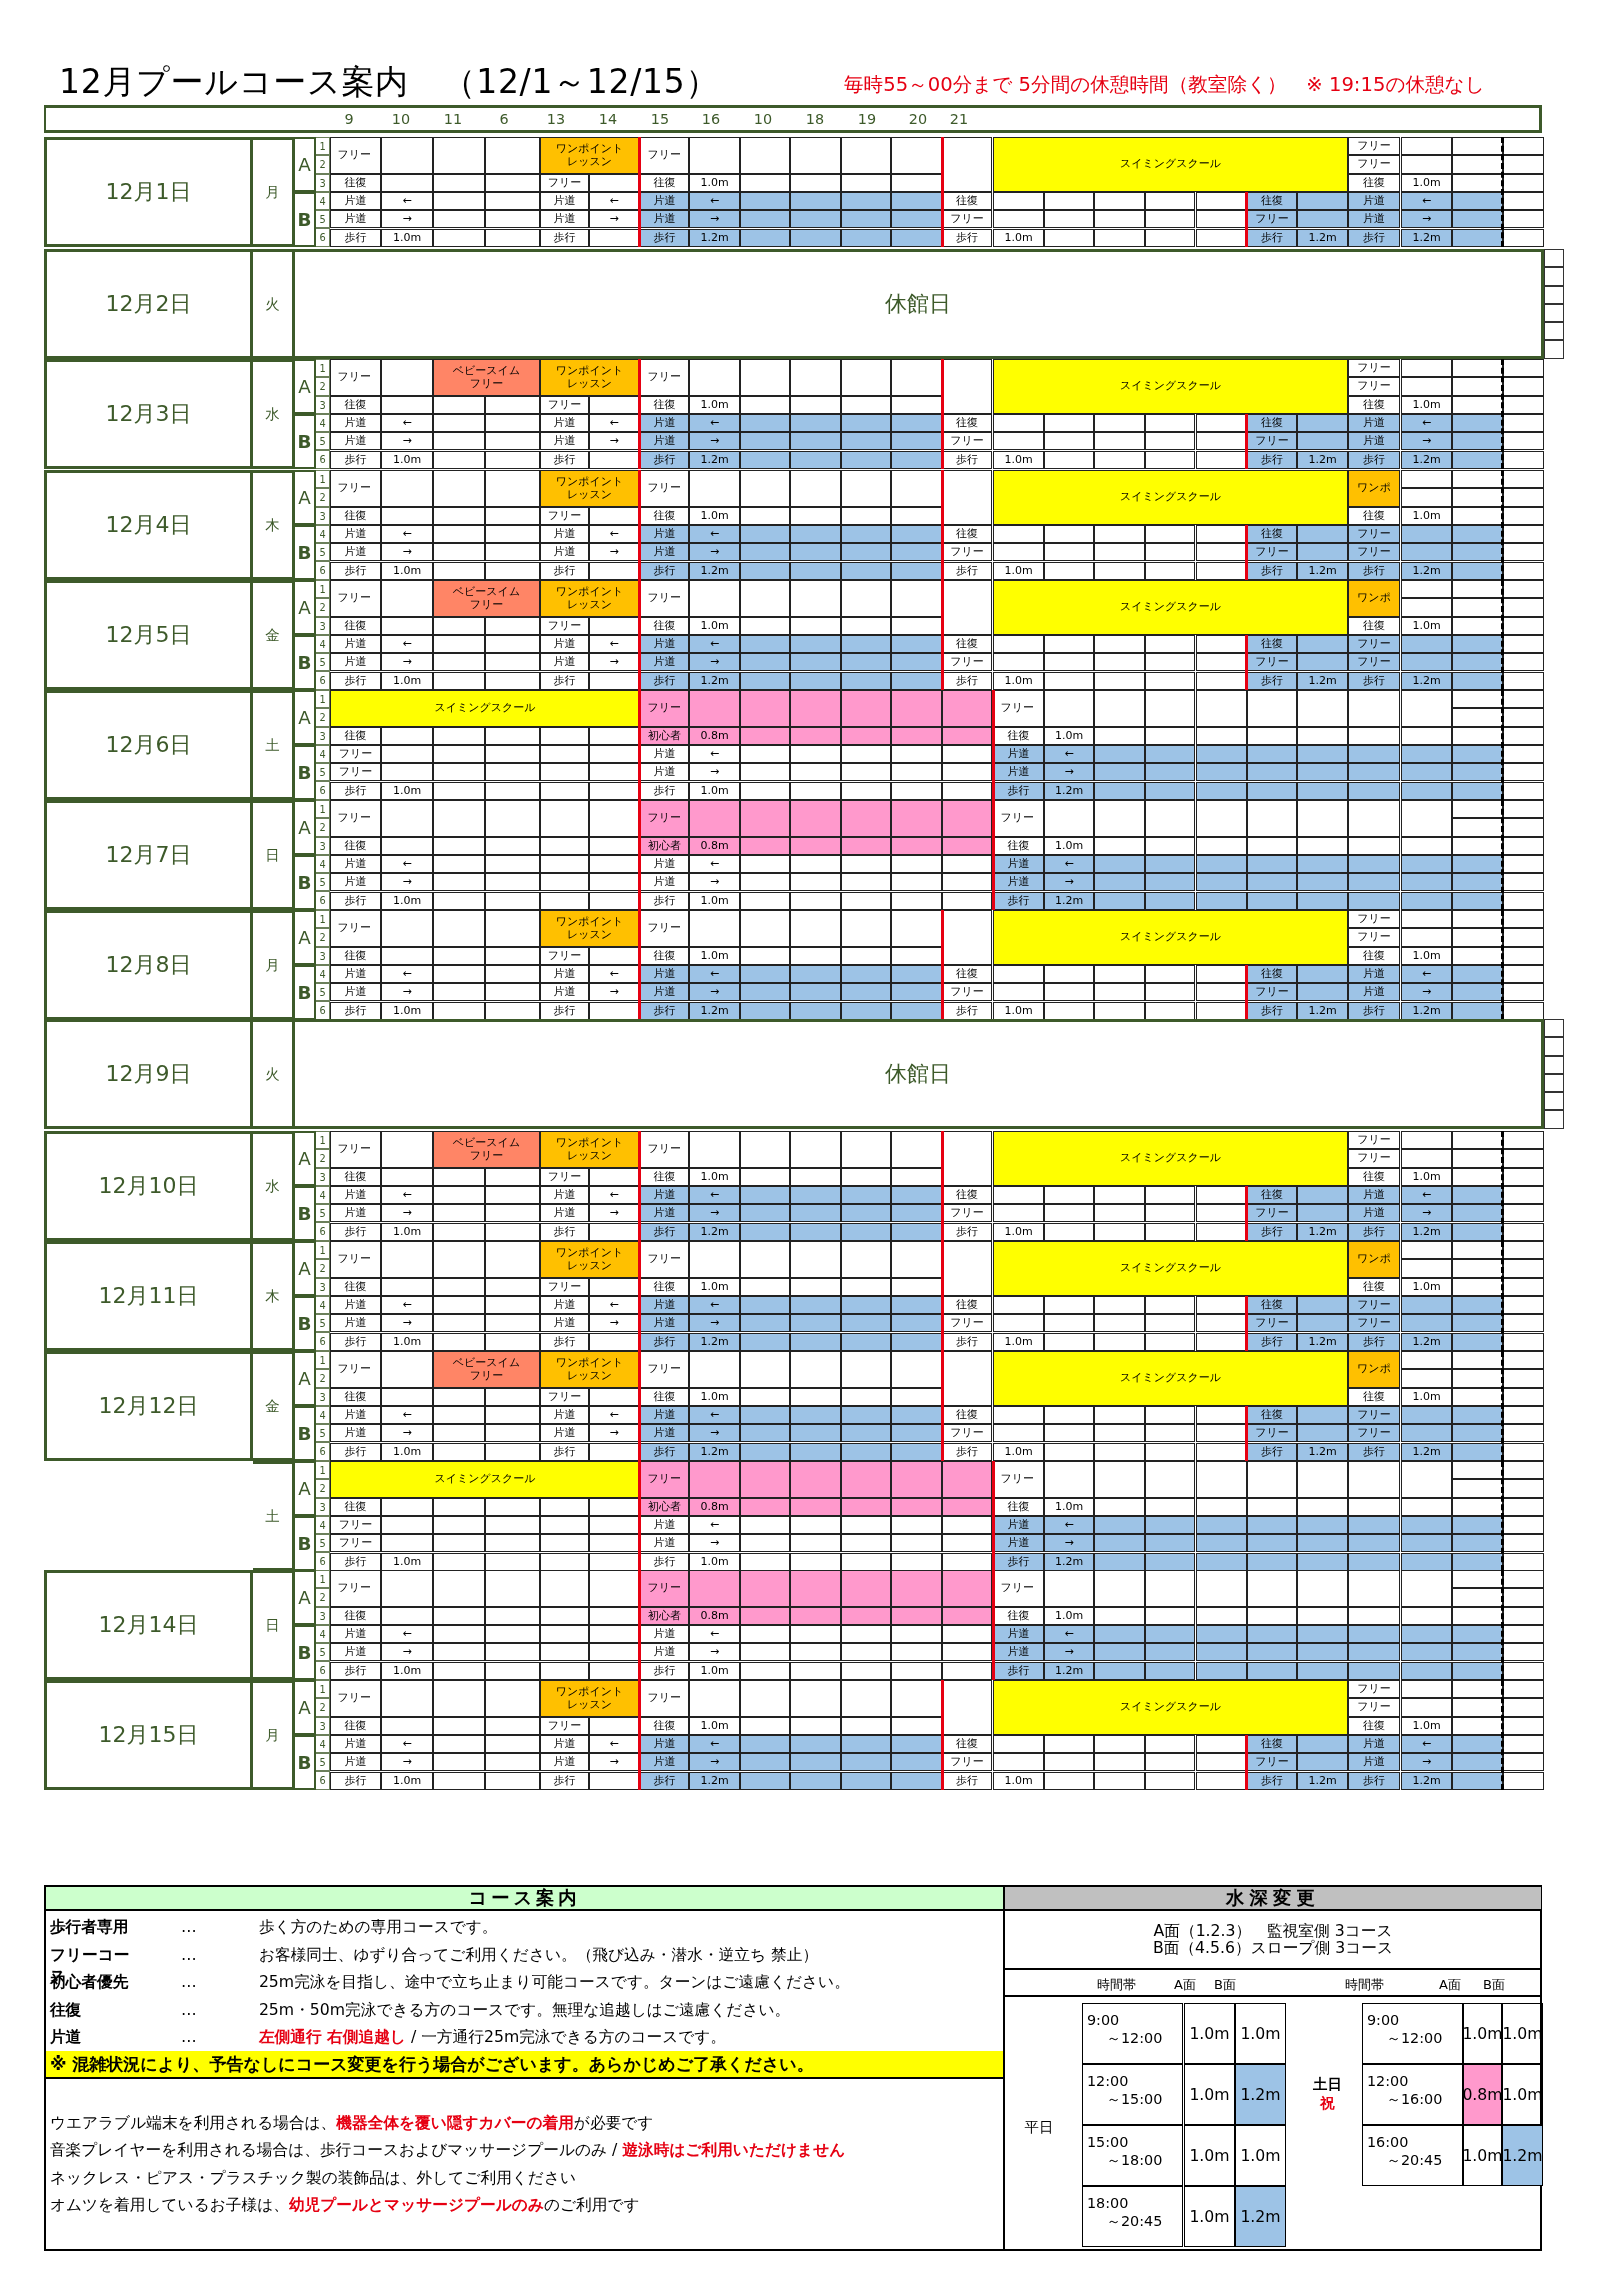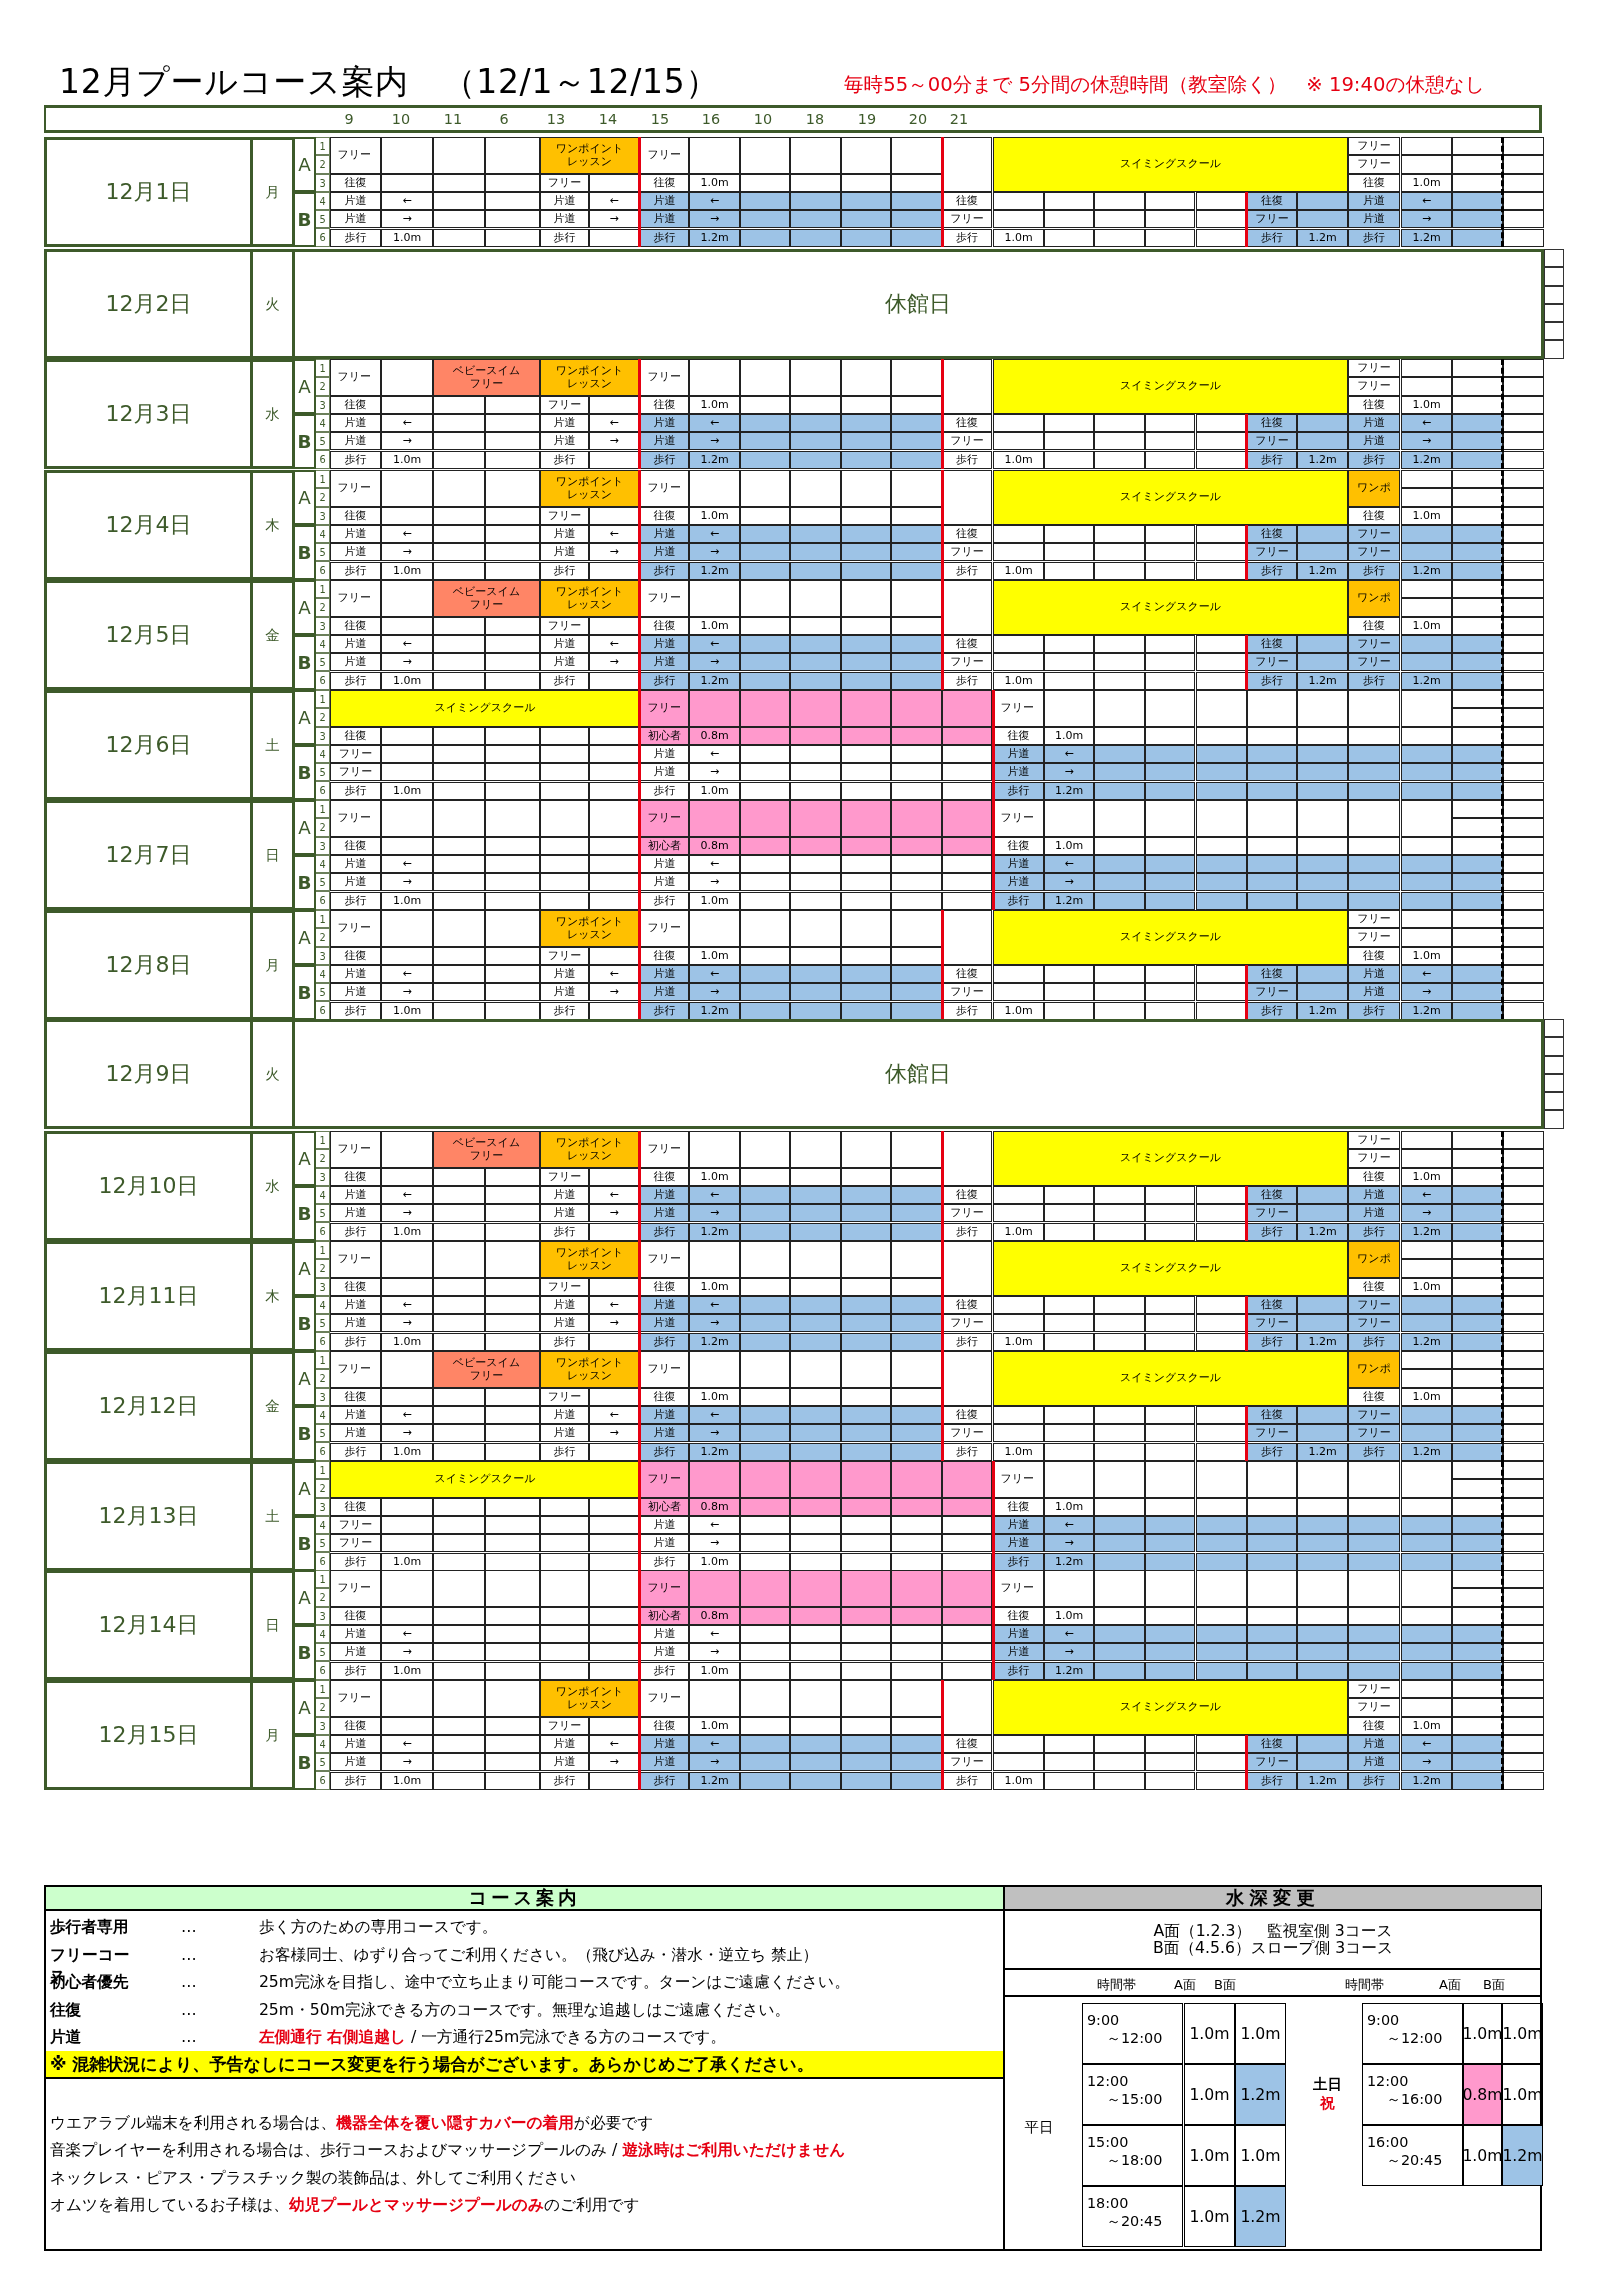--- a/index.html
+++ b/index.html
@@ -43,21 +43,21 @@
   .depth-cols { position: relative; height: 27.5px; border-bottom: 2px solid #000; font-size: 13px; }
   .depth-cols span { position: absolute; top: 6.5px; }
   .dtab { position: absolute; font-size: 14.4px; }
   .dcell { position: absolute; border: 0.7px solid #000; display:flex; align-items:center; justify-content:center; font-size: 15.7px; }
   .dtime { position: absolute; border: 0.7px solid #000; font-size: 14.4px; padding: 6.5px 3.9px; line-height: 18.3px; }
 </style>
 </head>
 <body>
 
 <div class="title">12月プールコース案内　（12/1～12/15）</div>
-<div class="notice">毎時55～00分まで 5分間の休憩時間（教室除く）　※ 19:40の休憩なし</div>
+<div class="notice">毎時55～00分まで 5分間の休憩時間（教室除く）　※ 19:15の休憩なし</div>
 <div class="hourbar" id="hourbar">
     <span style="left: 303px;">9</span>
     <span style="left: 355px;">10</span>
     <span style="left: 407px;">11</span>
     <span style="left: 458px;">6</span>
     <span style="left: 510px;">13</span>
     <span style="left: 562px;">14</span>
     <span style="left: 614px;">15</span>
     <span style="left: 665px;">16</span>
     <span style="left: 717px;">10</span>
@@ -1401,21 +1401,20 @@
         <div class="cell" style="left: 1173px; width: 41px; top: 55px; height: 18.3px;"></div>
         <div class="cell" style="left: 1173px; width: 41px; top: 73px; height: 18.3px;"></div>
         <div class="cell" style="left: 1173px; width: 41px; top: 92px; height: 18.3px;"></div>
         <div class="redline" style="left: 308px;"></div>
         <div class="redline" style="left: 611px;"></div>
         <div class="redline" style="left: 915px; top: 55px; height: 55px;"></div>
         <div class="dash" style="left: 1171px;"></div>
       </div>
     </div>
     <div class="day" style="top: 1461px;">
-      <div class="date">12月13日</div>
       <div class="dow">土</div>
       <div class="face a">A</div>
       <div class="face b">B</div>
       <div class="lanes">
         <div>1</div>
         <div>2</div>
         <div>3</div>
         <div>4</div>
         <div>5</div>
         <div>6</div>

